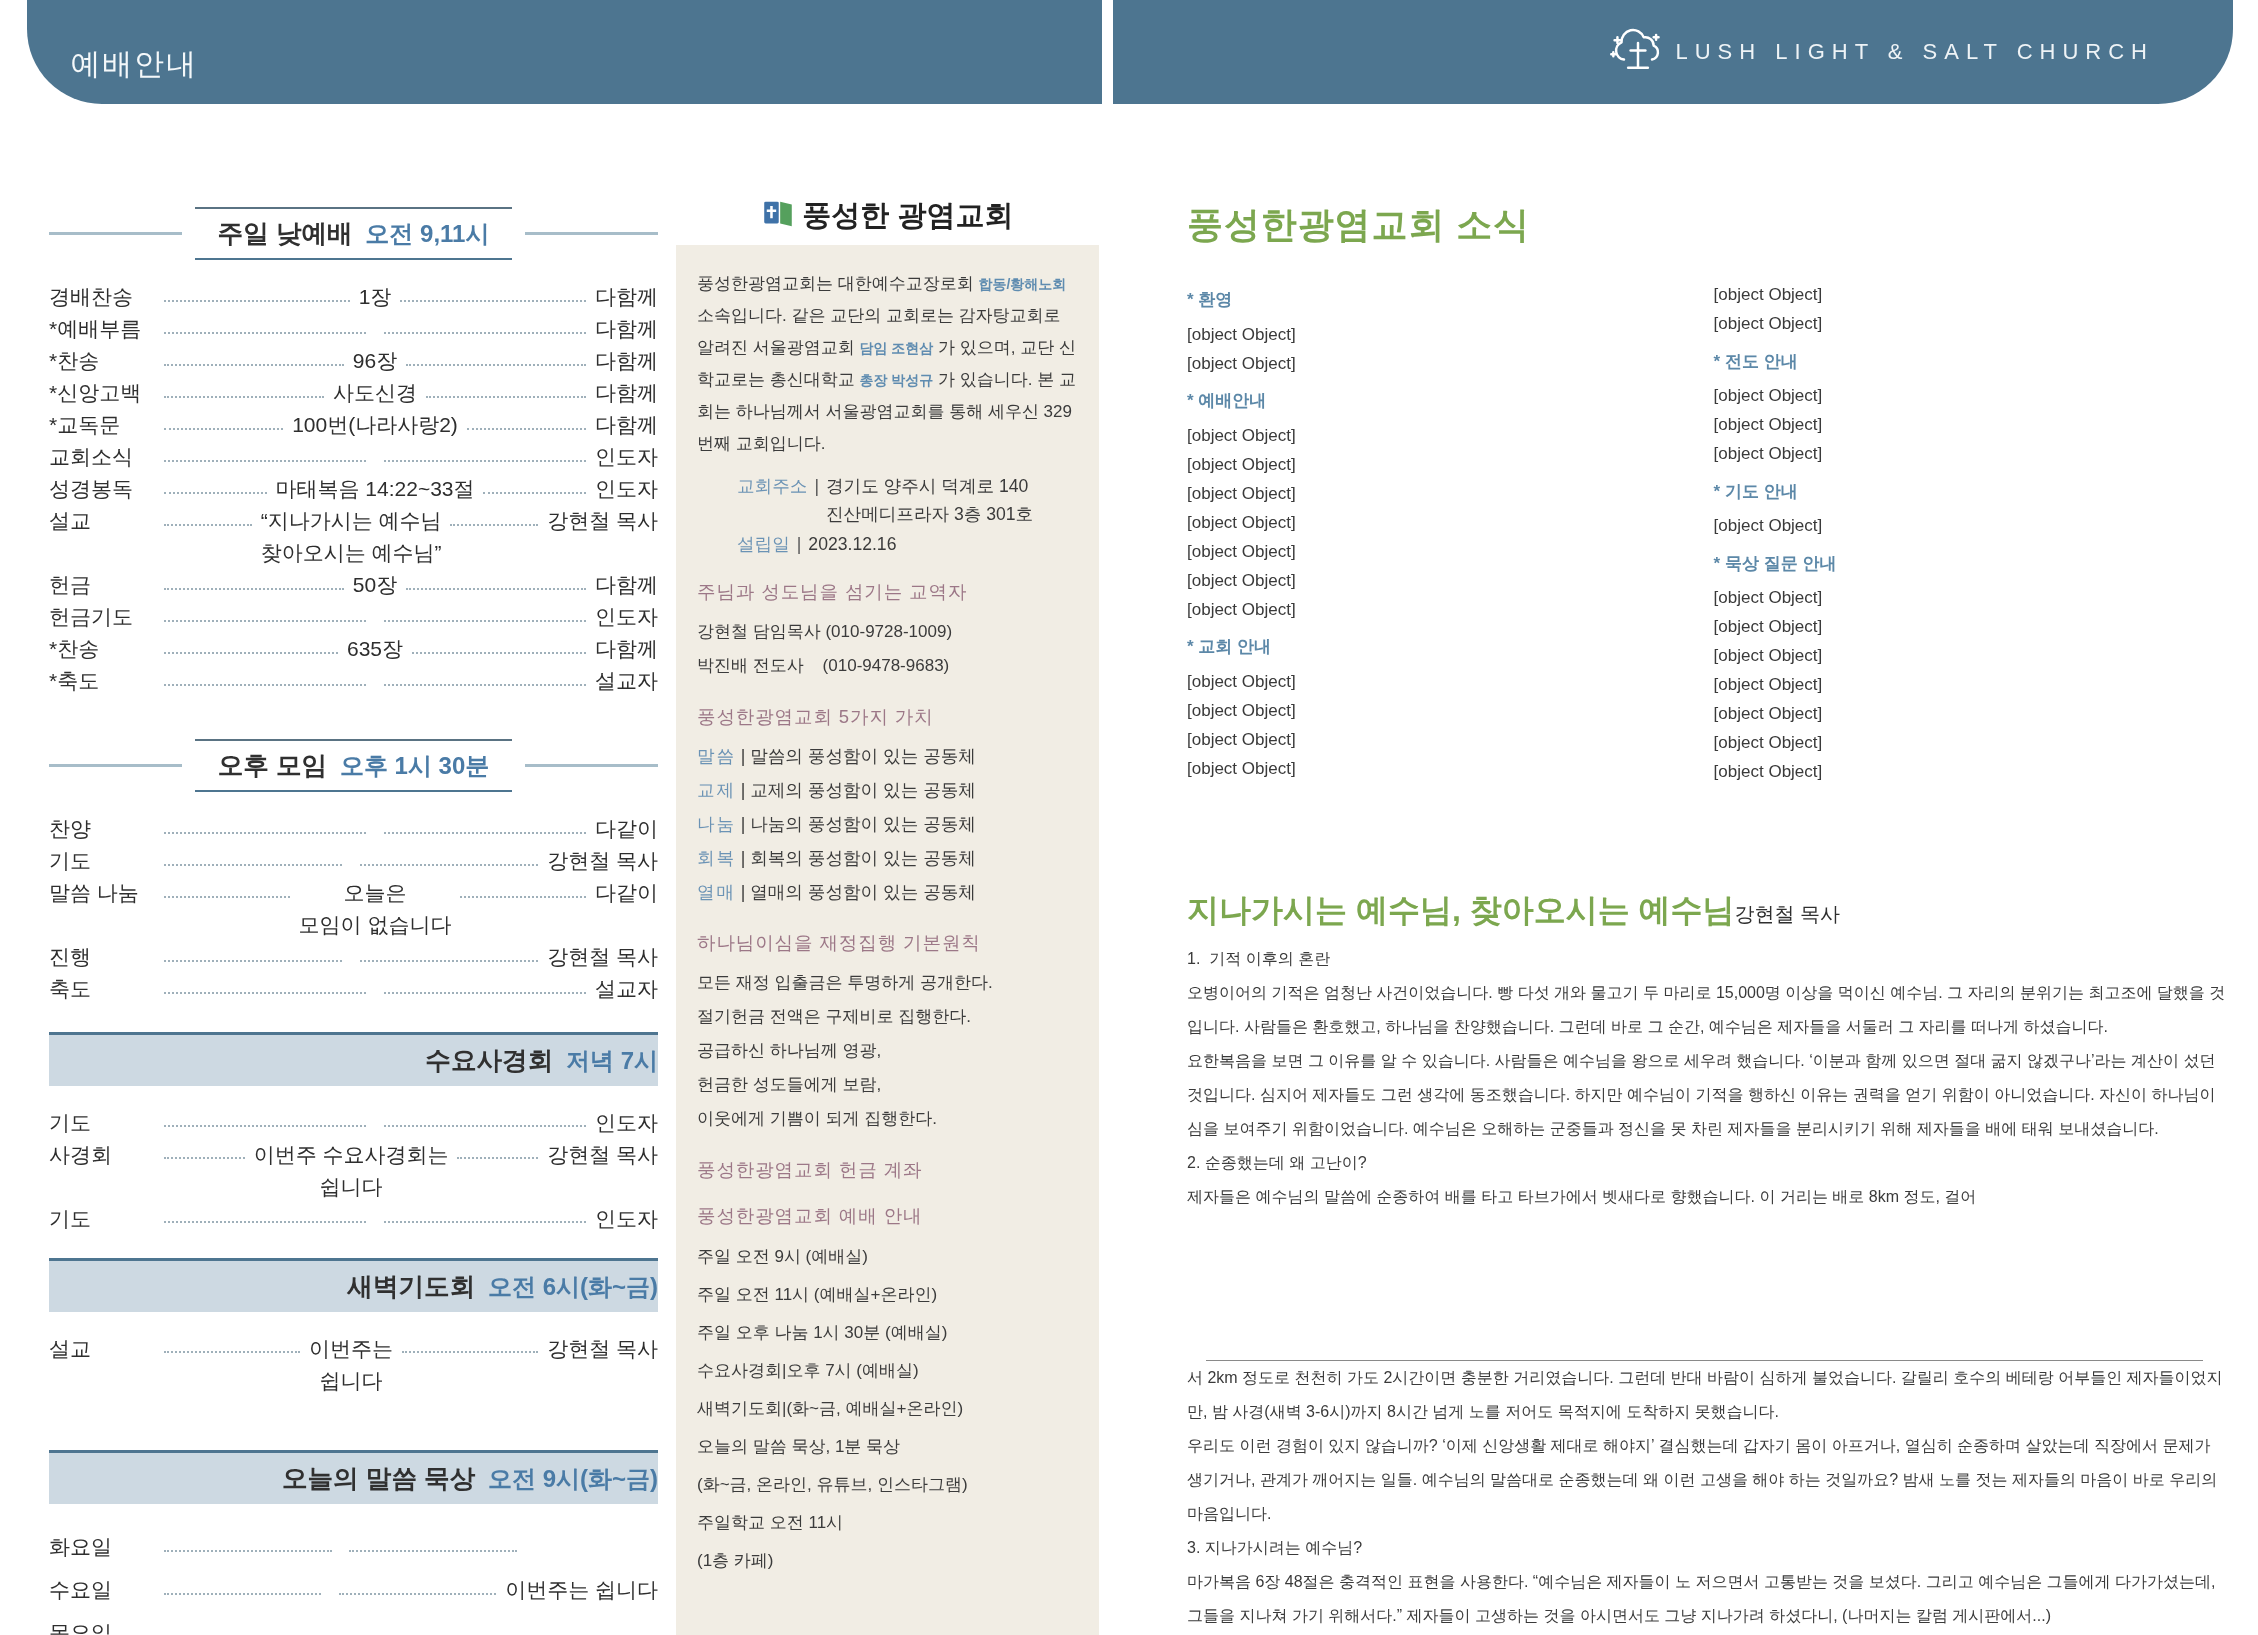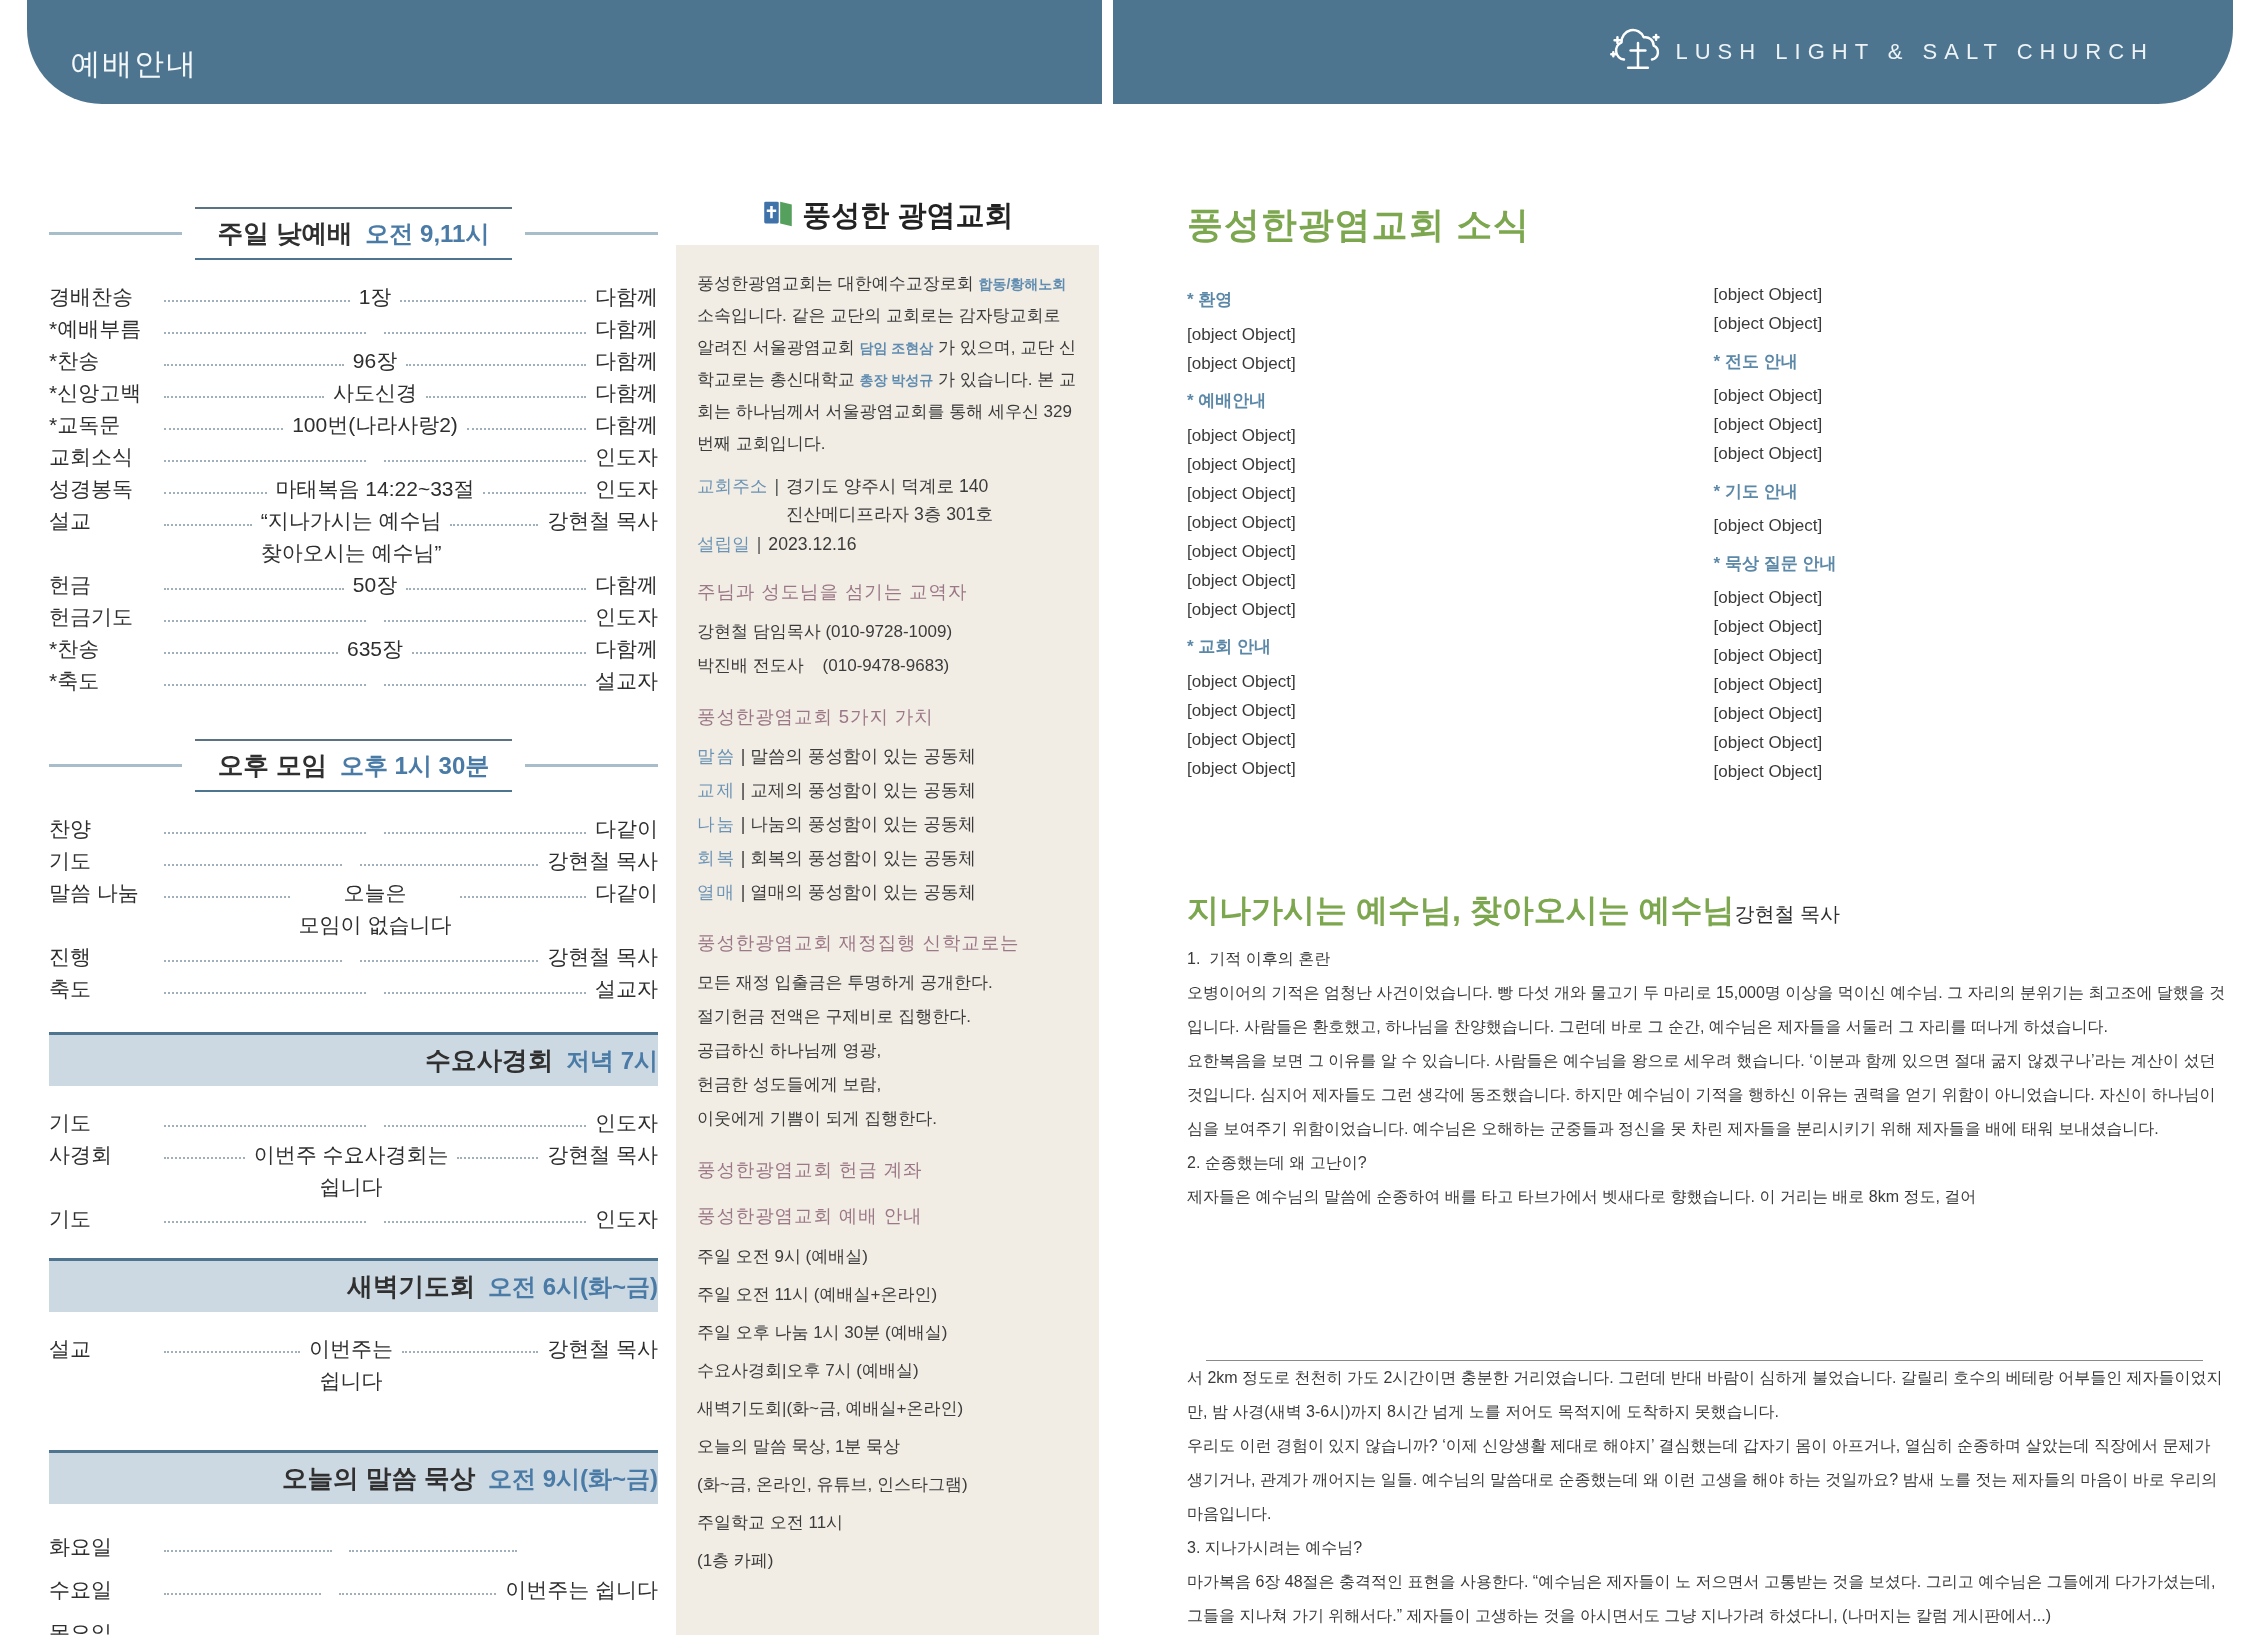--- a/index.html
+++ b/index.html
@@ -39,21 +39,21 @@
   .mcol{position:absolute;left:676px;top:196px;width:423px;}
   .mid-title{display:flex;align-items:center;justify-content:center;gap:8.8px;
              font-size:29px;font-weight:bold;color:#222;}
   .mpanel{margin-top:8.8px;background:#f1ede4;height:1399px;box-sizing:border-box;
           padding:23px 21px;overflow:hidden;color:#3b3b3b;}
   .mc-p{font-size:17px;line-height:32px;margin:0 0 12.4px 0;white-space:pre-wrap;}
   .seg{color:#3b3b3b;}
   .blue-sm{color:#5f8cb0;font-size:14px;font-weight:bold;}
   .mc-h{color:#9c7787;font-size:18.5px;margin:21px 0 10.6px 0;font-weight:500;letter-spacing:0.9px;}
   .kv{display:flex;font-size:17.6px;line-height:28px;margin:1.8px 0;}
-  .kv-label{color:#6b93b5;flex:0 0 auto;}
+  .kv-label{color:#6b93b5;flex:0 0 auto;margin-left:40px;}
   .kv-sep{margin:0 7px;color:#555;}
   .kv-value{white-space:pre-wrap;color:#3b3b3b;}
   .mc-values{margin:5.3px 0 8.8px 0;}
   .vrow{display:flex;font-size:17.6px;line-height:34px;}
   .vkey{color:#6b93b5;flex:0 0 auto;letter-spacing:1.8px;}
   .vtext{white-space:pre-wrap;color:#3b3b3b;}
   .mc-list{font-size:17px;line-height:38px;white-space:pre-wrap;margin:0;}
   .mc-tight{font-size:17px;line-height:34px;white-space:pre-wrap;margin:0 0 8.8px 0;}
 
   
@@ -453,21 +453,21 @@
             <span class="vkey">회복</span>
             <span class="vtext"> | 회복의 풍성함이 있는 공동체</span>
           </div>
 
           <div class="vrow">
             <span class="vkey">열매</span>
             <span class="vtext"> | 열매의 풍성함이 있는 공동체</span>
           </div>
         </div>
 
-      <div class="mc-h">풍성한광염교회 재정집행 신학교로는</div>
+      <div class="mc-h">하나님이심을 재정집행 기본원칙</div>
       <div class="mc-tight">모든 재정 입출금은 투명하게 공개한다.
 절기헌금 전액은 구제비로 집행한다.
 공급하신 하나님께 영광,
 헌금한 성도들에게 보람,
 이웃에게 기쁨이 되게 집행한다.</div>
 
       <div class="mc-h">풍성한광염교회 헌금 계좌</div>
 
       <div class="mc-h">풍성한광염교회 예배 안내</div>
       <div class="mc-list">주일 오전 9시 (예배실)

